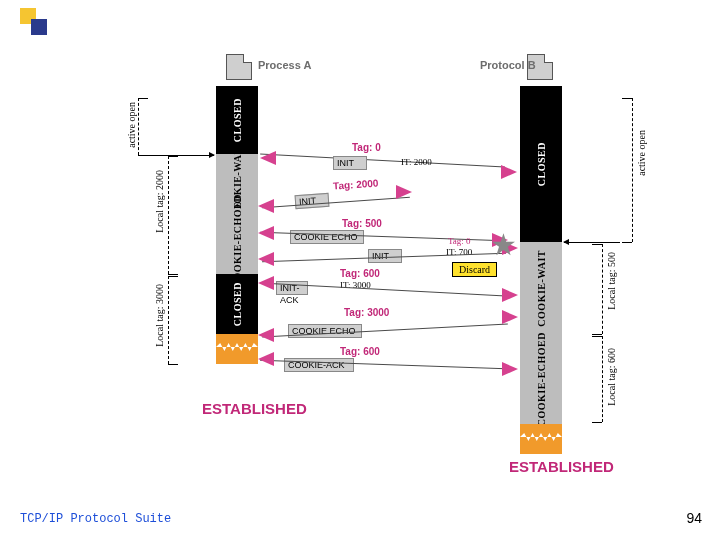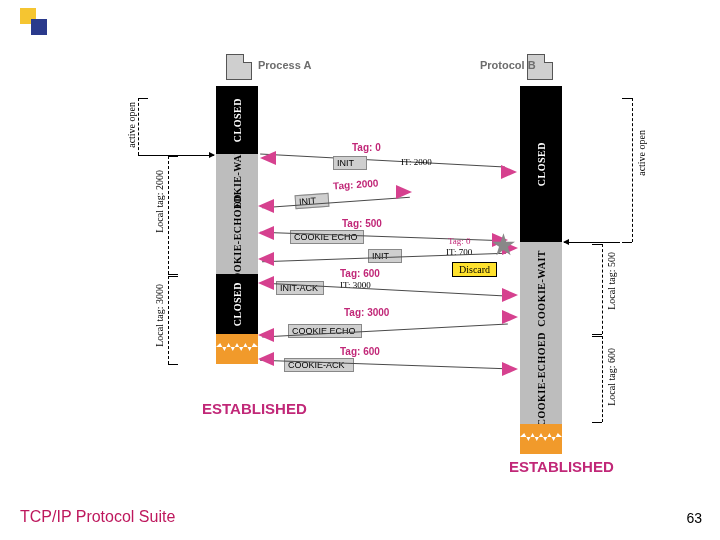--- a/index.html
+++ b/index.html
@@ -4,21 +4,21 @@
 <style>
   html,body{margin:0;padding:0;width:720px;height:540px;background:#fff;font-family:"Times New Roman",serif;overflow:hidden}
   .slide{position:relative;width:720px;height:540px}
   
   .bullet{position:absolute;left:20px;top:8px;width:30px;height:30px}
   .bullet .sqA{position:absolute;left:0;top:0;width:16px;height:16px;background:#f5c531}
   .bullet .sqB{position:absolute;left:11px;top:11px;width:16px;height:16px;background:#2a3a8c}
   .title{position:absolute;left:86px;top:4px;font-size:18px;font-weight:bold}
   .title .num{color:#2a3a8c}
   .title .sub{font-style:italic;color:#000}
-  .footer{position:absolute;left:20px;bottom:14px;font-family:Liberation Sans, sans-serif;font-size:16px;color:#be185d}
+  .footer{position:absolute;left:20px;bottom:14px;font-family:Liberation Mono, monospace;font-size:12px;color:#1d4ed8}
   .pageno{position:absolute;right:18px;bottom:14px;font-family:Arial,sans-serif;font-size:14px;color:#000}
 
   .diagram{position:absolute;left:90px;top:52px;width:560px;height:440px}
   .diagram *{box-sizing:border-box}
   
   .doc{position:absolute;width:26px;height:26px;background:#cfcfcf;border:1px solid #555}
   .doc::after{content:"";position:absolute;right:-1px;top:-1px;width:8px;height:8px;background:#fff;border-left:1px solid #555;border-bottom:1px solid #555}
   .docA{left:136px;top:2px}
   .docB{left:437px;top:2px}
   .procLbl{position:absolute;top:7px;font-family:Arial,sans-serif;font-size:11px;color:#6d6d6d;font-weight:bold}
@@ -161,34 +161,34 @@
     <div class="subLbl" style="left:356px;top:195px">IT: 700</div>
     <div class="chunk" style="left:278px;top:197px;width:34px">INIT</div>
     <div class="msg" style="left:172px;top:205px;width:244px;transform:rotate(-2deg)"></div>
     <div class="arrowhead left" style="left:168px;top:200px"></div>
     <div class="arrowhead right" style="left:412px;top:189px"></div>
     <div class="star" style="left:400px;top:178px">★</div>
     <div class="discard" style="left:362px;top:210px">Discard</div>
 
     <div class="mLbl" style="left:250px;top:216px">Tag: 600</div>
     <div class="subLbl" style="left:250px;top:228px">IT: 3000</div>
-    <div class="chunk" style="left:186px;top:229px;width:48px">INIT-ACK</div>
+    <div class="chunk" style="left:186px;top:229px;width:32px">INIT-ACK</div>
     <div class="msg" style="left:170px;top:237px;width:246px;transform:rotate(3deg)"></div>
     <div class="arrowhead right" style="left:412px;top:236px"></div>
     <div class="arrowhead left" style="left:168px;top:224px"></div>
 
     <div class="mLbl" style="left:254px;top:255px">Tag: 3000</div>
     <div class="chunk" style="left:198px;top:272px;width:74px">COOKIE ECHO</div>
     <div class="msg" style="left:172px;top:278px;width:246px;transform:rotate(-3deg)"></div>
     <div class="arrowhead left" style="left:168px;top:276px"></div>
     <div class="arrowhead right" style="left:412px;top:258px"></div>
 
     <div class="mLbl" style="left:250px;top:294px">Tag: 600</div>
     <div class="chunk" style="left:194px;top:306px;width:70px">COOKIE-ACK</div>
     <div class="msg" style="left:170px;top:312px;width:246px;transform:rotate(2deg)"></div>
     <div class="arrowhead right" style="left:412px;top:310px"></div>
     <div class="arrowhead left" style="left:168px;top:300px"></div>
 
   </div>
 
   <div class="footer">TCP/IP Protocol Suite</div>
-  <div class="pageno">63</div>
+  <div class="pageno">94</div>
 </div>
 
 </body></html>

